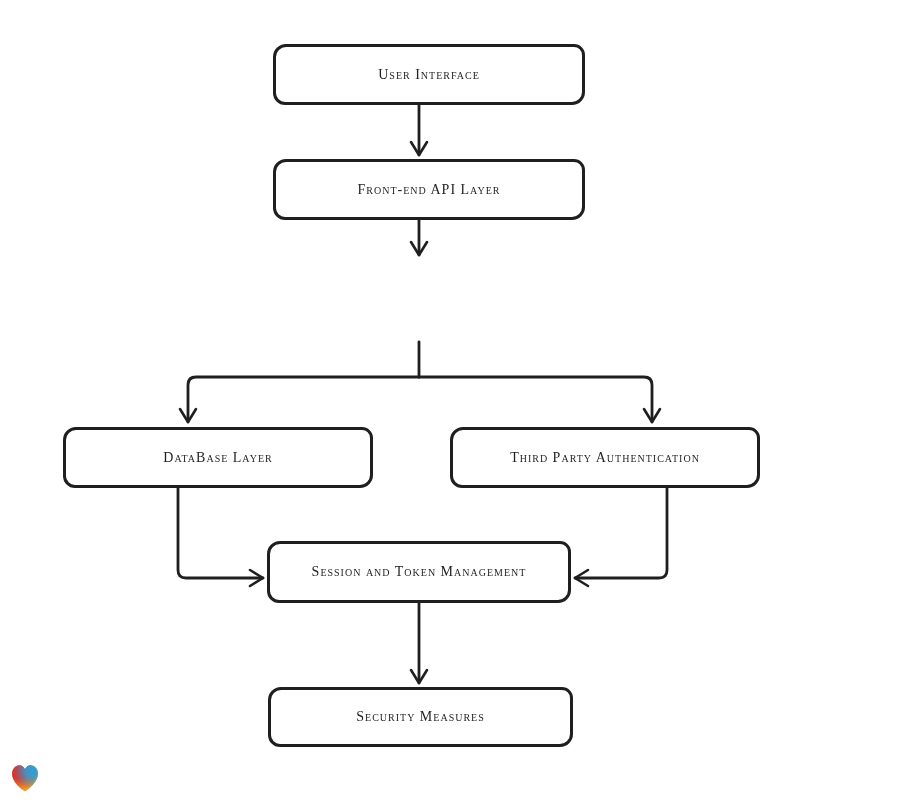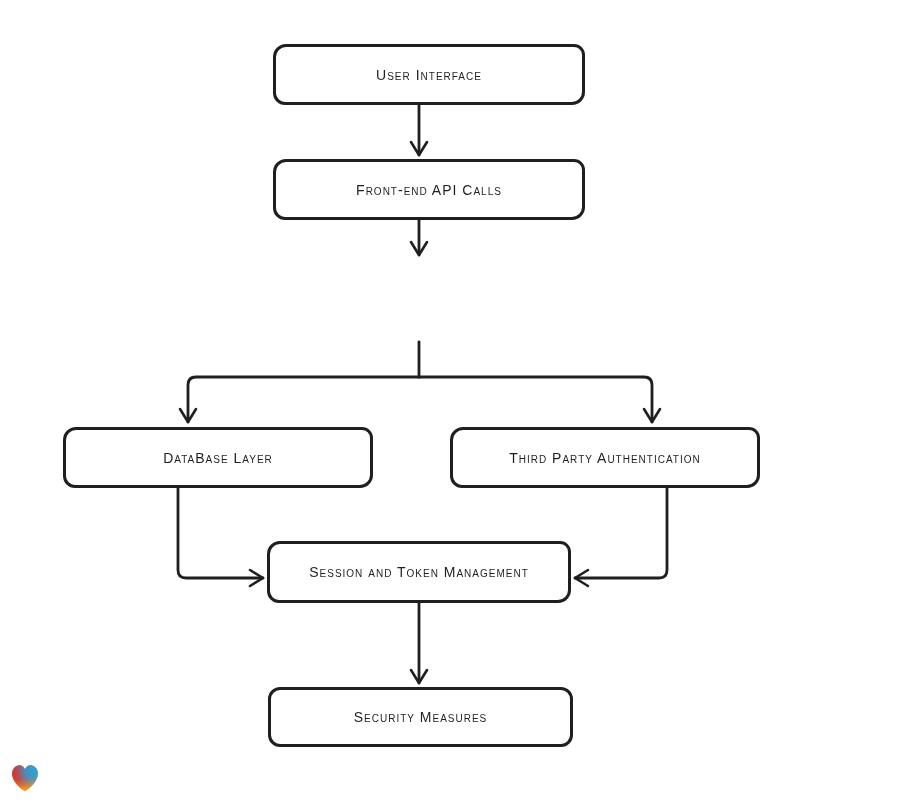--- a/index.html
+++ b/index.html
@@ -6,21 +6,21 @@
     margin: 0;
     padding: 0;
     background: #ffffff;
   }
   .canvas {
     position: relative;
     width: 911px;
     height: 810px;
     background: #ffffff;
     overflow: hidden;
-    font-family: Liberation Sans, sans-serif;
+    font-family: Liberation Serif, serif;
   }
   .edges {
     position: absolute;
     left: 0;
     top: 0;
     width: 911px;
     height: 810px;
     pointer-events: none;
   }
   .node {
@@ -43,21 +43,21 @@
     color: #1f1f1f;
     font-weight: normal;
   }
   
   .n-ui       { left: 273px; top:  44px; width: 312px; height: 61px; }
   .n-frontend { left: 273px; top: 159px; width: 312px; height: 61px; }
   .n-backend  { left: 273px; top: 259px; width: 312px; height: 83px; }
   .n-db       { left:  63px; top: 427px; width: 310px; height: 61px; align-items: center; }
   .n-third    { left: 450px; top: 427px; width: 310px; height: 61px; }
   .n-session  { left: 267px; top: 541px; width: 304px; height: 62px; }
-  .n-security { left: 268px; top: 687px; width: 305px; height: 60px; border-radius: 12px; }
+  .n-security { left: 268px; top: 687px; width: 305px; height: 60px; }
   .watermark {
     position: absolute;
     left: 7px;
     top: 760px;
     width: 36px;
     height: 36px;
     cursor: pointer;
   }
   .watermark svg { display: block; width: 36px; height: 36px; }
 </style>
@@ -82,21 +82,21 @@
       <path d="M667,486 L667,570 Q667,578 659,578 L575,578" marker-end="url(#arrowhead)"></path>
       <path d="M419,603 L419,683" marker-end="url(#arrowhead)"></path>
     </g>
   </svg>
 
   <div class="node n-ui">
     <span class="node-label">User Interface</span>
   </div>
 
   <div class="node n-frontend">
-    <span class="node-label">Front-end API Calls</span>
+    <span class="node-label">Front-end API Layer</span>
   </div>
 
 
   <div class="node n-db">
     <span class="node-label">DataBase Layer</span>
   </div>
 
   <div class="node n-session">
     <span class="node-label">Session and Token Management</span>
   </div>

